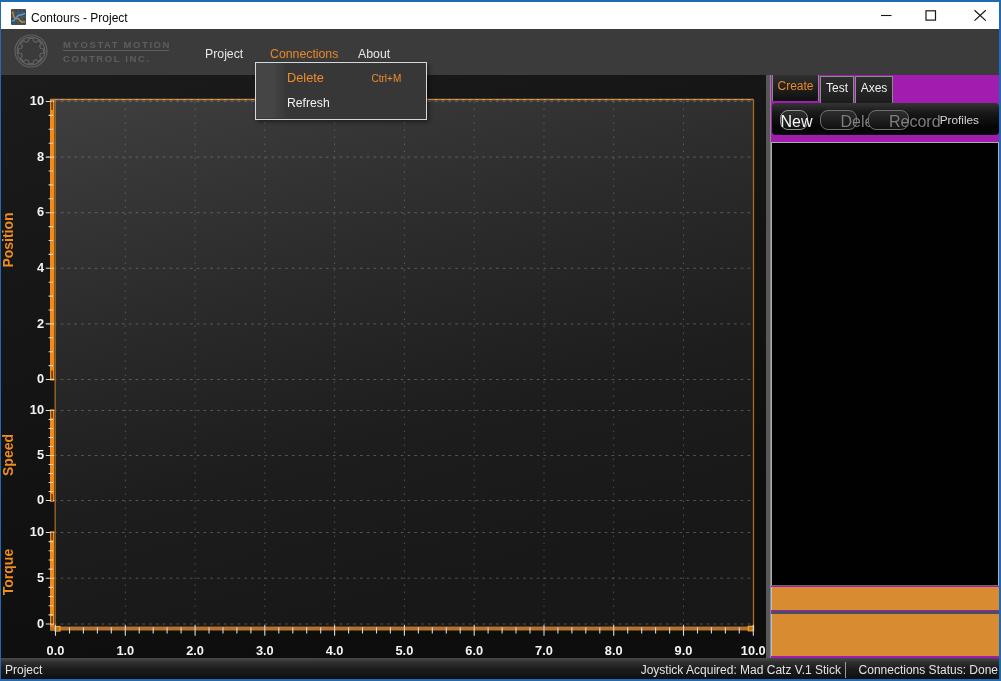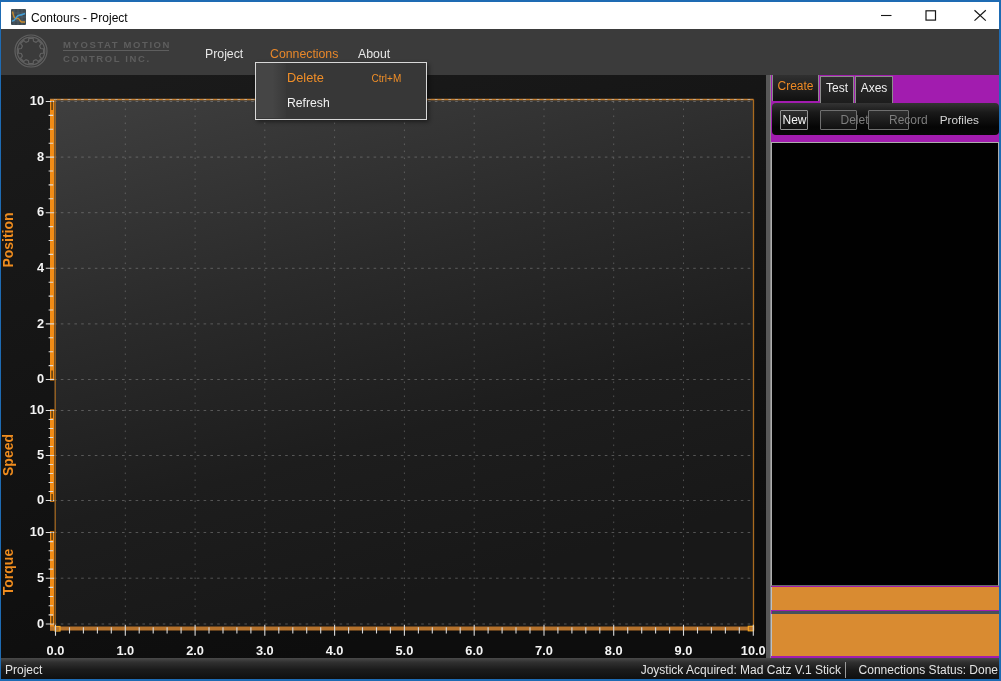--- a/index.html
+++ b/index.html
@@ -20,22 +20,22 @@
   background:#a21caf; }
 #strip { position:absolute; left:0; top:0; width:4.6px; height:583px; background:#585858;
   border-right:1px solid #8a8a8a; }
 .tab { position:absolute; top:1px; height:40px; background:linear-gradient(180deg,#2e2e2e,#141414);
   border:1px solid #8c8c8c; border-bottom:none; color:#efefef; font-size:12px;
   text-align:center; padding-top:4px; }
 #tabC { left:6px; width:47px; top:-1px; height:27px; color:#ee8a25;
   background:linear-gradient(180deg,#303030,#101010); }
 #toolbar { position:absolute; left:5.5px; top:28px; width:227.5px; height:32px; border-radius:4px;
   background:linear-gradient(180deg,#343434 0%,#191919 30%,#050505 75%,#070707 100%); }
-.btn { position:absolute; top:7px; height:20px; border:1px solid #919191; border-radius:1px;
-  background:linear-gradient(180deg,#2e2e2e,#101010); color:#f5f5f5; font-size:12px;
+.btn { position:absolute; top:7px; height:20px; border:1px solid #919191; border-radius:8px;
+  background:linear-gradient(180deg,#2e2e2e,#101010); color:#f5f5f5; font-size:16px;
   text-align:right; padding-top:2px; }
 .dis { color:#7e7e7e; border-color:#6f6f6f;padding-left:20px; }
 #profiles { position:absolute; right:20px; top:10px; color:#d6d6d6; font-size:11.8px; }
 #listbox { position:absolute; left:5px; top:67px; width:228px; height:444px;
   background:#010101; border:1px solid #adadad; border-bottom-color:#6a6a6a; }
 #obar1 { position:absolute; left:4.6px; top:512px; width:228px; height:23px; border-left:1.4px solid #b9c0c6; background:#d98b31; }
 #odiv  { position:absolute; left:6px; top:535.5px; width:226.6px; height:3.5px; background:#46515c; }
 #obar2 { position:absolute; left:4.6px; top:539px; width:228px; height:42px; border-left:1.4px solid #b9c0c6; background:#d98b31; }
 #statusbar { position:absolute; left:1px; top:658px; width:998px; height:23px;
   background:linear-gradient(180deg,#4a4a4a 0%,#303030 20%,#1b1b1b 55%,#0f0f0f 100%);

